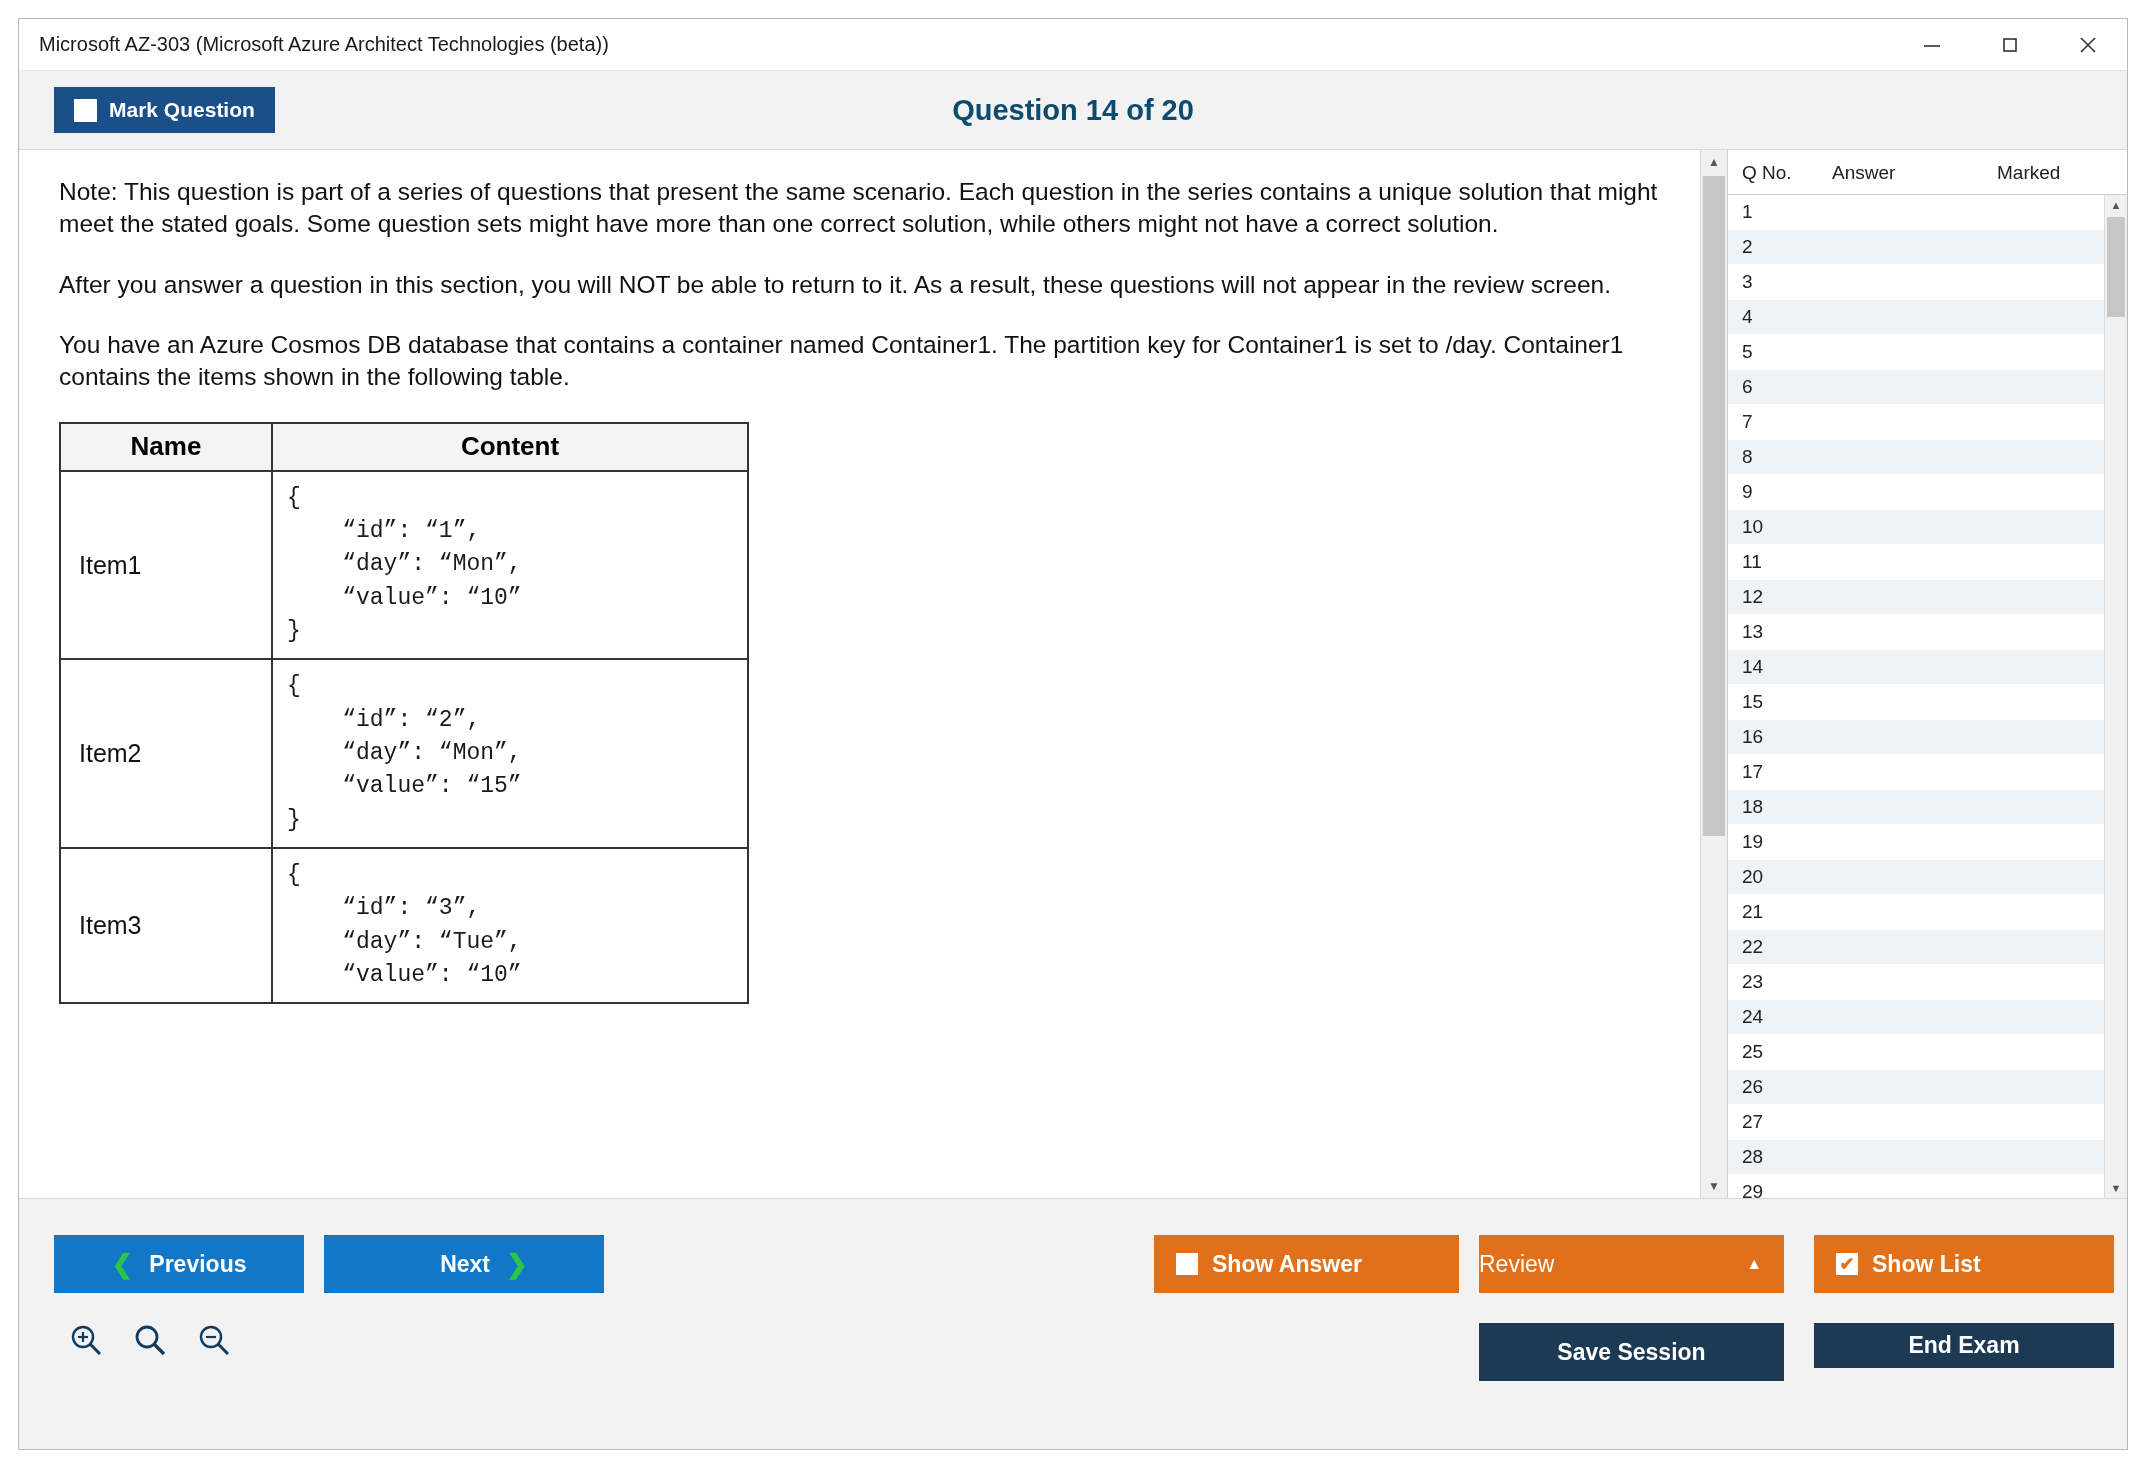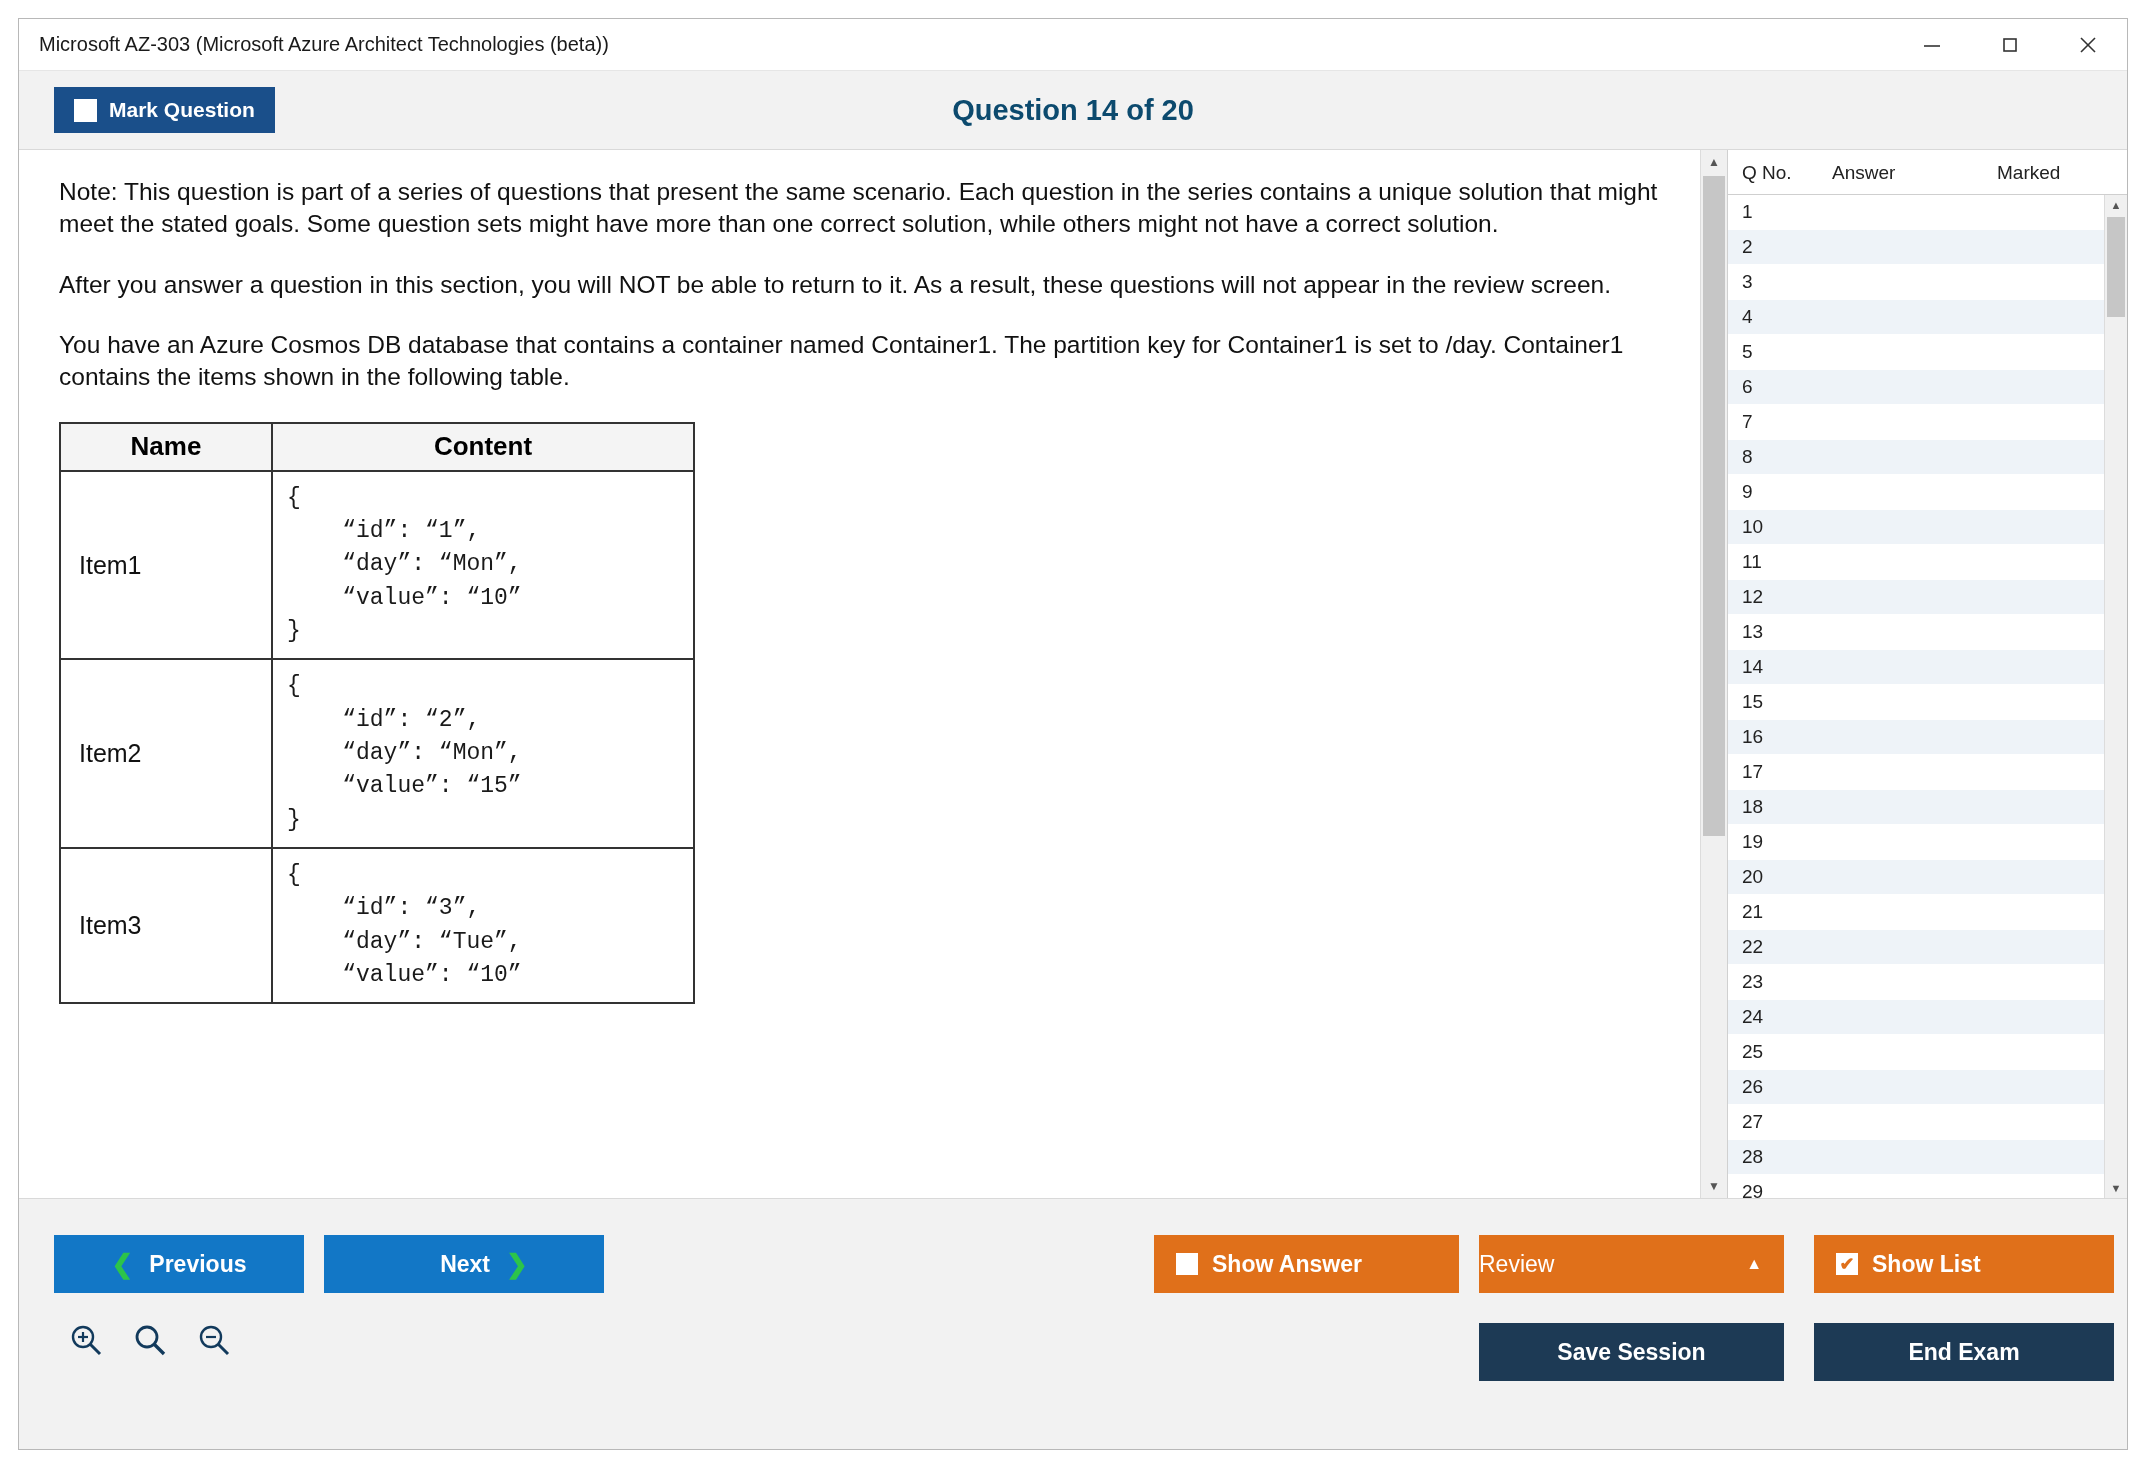--- a/index.html
+++ b/index.html
@@ -139,21 +139,21 @@
     left: 2px;
     right: 2px;
     top: 26px;
     height: 660px;
     background: #c6c6c6;
   }
   
   table.items {
     border-collapse: collapse;
     margin-top: 6px;
-    width: 636px;
+    width: 690px;
     table-layout: fixed;
   }
   table.items th, table.items td {
     border: 2px solid #333;
     padding: 0;
     vertical-align: middle;
   }
   table.items thead th {
     background: #f4f4f4;
     font-size: 26px;
@@ -283,21 +283,21 @@
   .btn-review { left: 1460px; top: 36px; width: 305px; height: 58px; justify-content: flex-start; font-weight: normal; }
   .btn-review .caret {
     position: absolute;
     right: 22px;
     top: 50%;
     transform: translateY(-50%);
     font-size: 16px;
   }
   .btn-showlist { left: 1795px; top: 36px; width: 300px; height: 58px; justify-content: flex-start; padding-left: 22px; }
   .btn-save { left: 1460px; top: 124px; width: 305px; height: 58px; }
-  .btn-end { left: 1795px; top: 124px; width: 300px; height: 58px; }
+  .btn-end { left: 1795px; top: 124px; width: 300px; height: 45px; }
   .zoom-tools {
     position: absolute;
     left: 48px;
     top: 122px;
     display: flex;
     align-items: center;
     gap: 26px;
   }
   .zoom-tools .zi { cursor: pointer; }
 </style>

